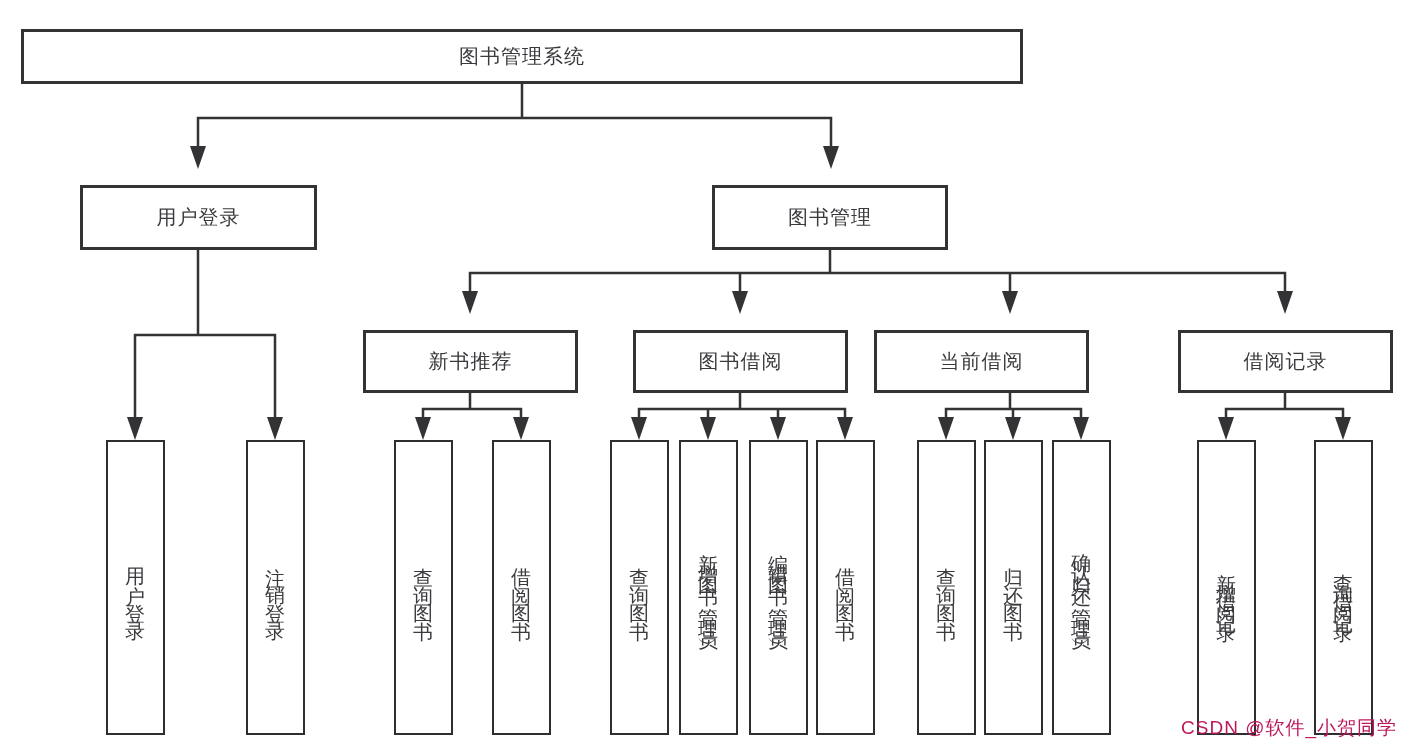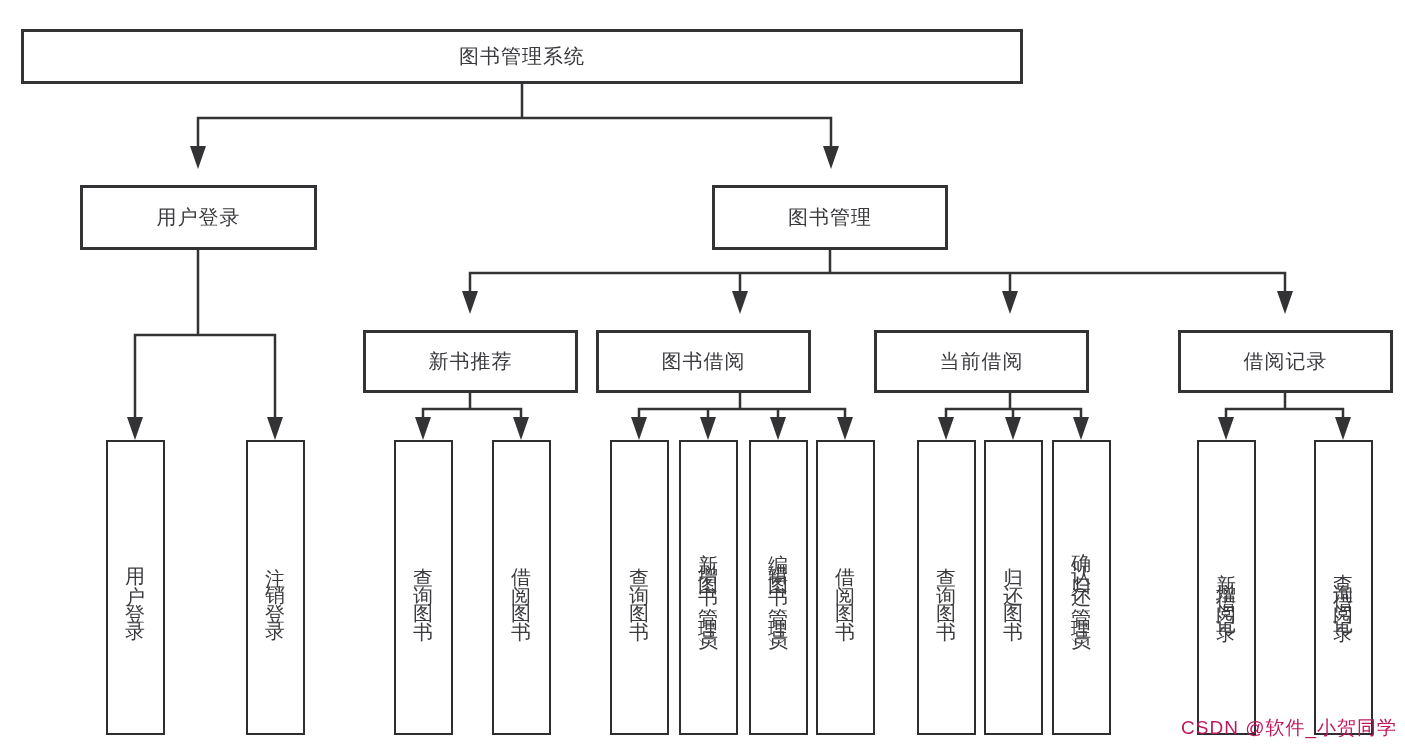--- a/index.html
+++ b/index.html
@@ -33,21 +33,21 @@
     font-size: 20px;
     letter-spacing: 1px;
     text-align: center;
     margin-top: 16px;
   }
   .node.root  { left: 21px;  top: 13px;  width: 1002px; height: 55px; }
   .node.l2a   { left: 80px;  top: 169px; width: 237px;  height: 65px; }
   .node.l2b   { left: 712px; top: 169px; width: 236px;  height: 65px; }
   .node.l3    { top: 314px; width: 215px; height: 63px; }
   .node.l3a   { left: 363px; }
-  .node.l3b   { left: 596px; }
+  .node.l3b   { left: 633px; }
   .node.l3c   { left: 874px; }
   .node.l3d   { left: 1178px; }
   .leaf {
     position: absolute;
     box-sizing: border-box;
     background: #ffffff;
     border: 2px solid #2e2e31;
     top: 440px;
     width: 59px;
     height: 295px;

